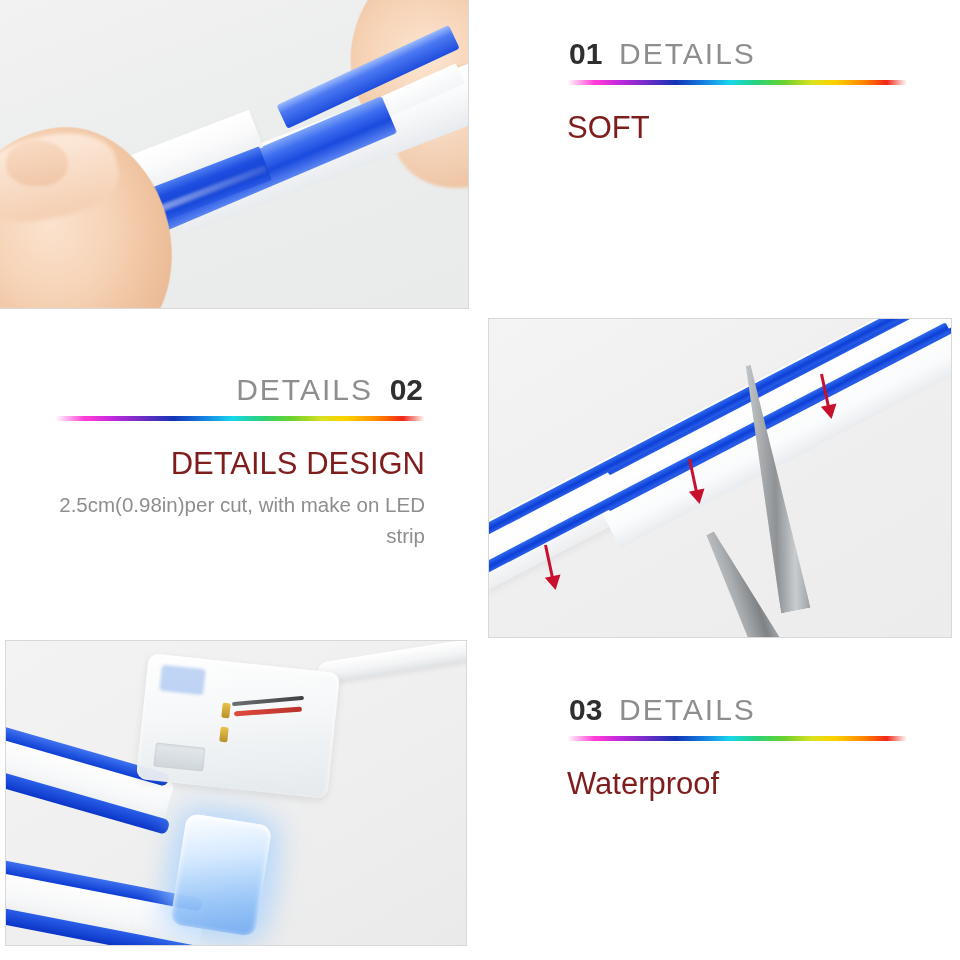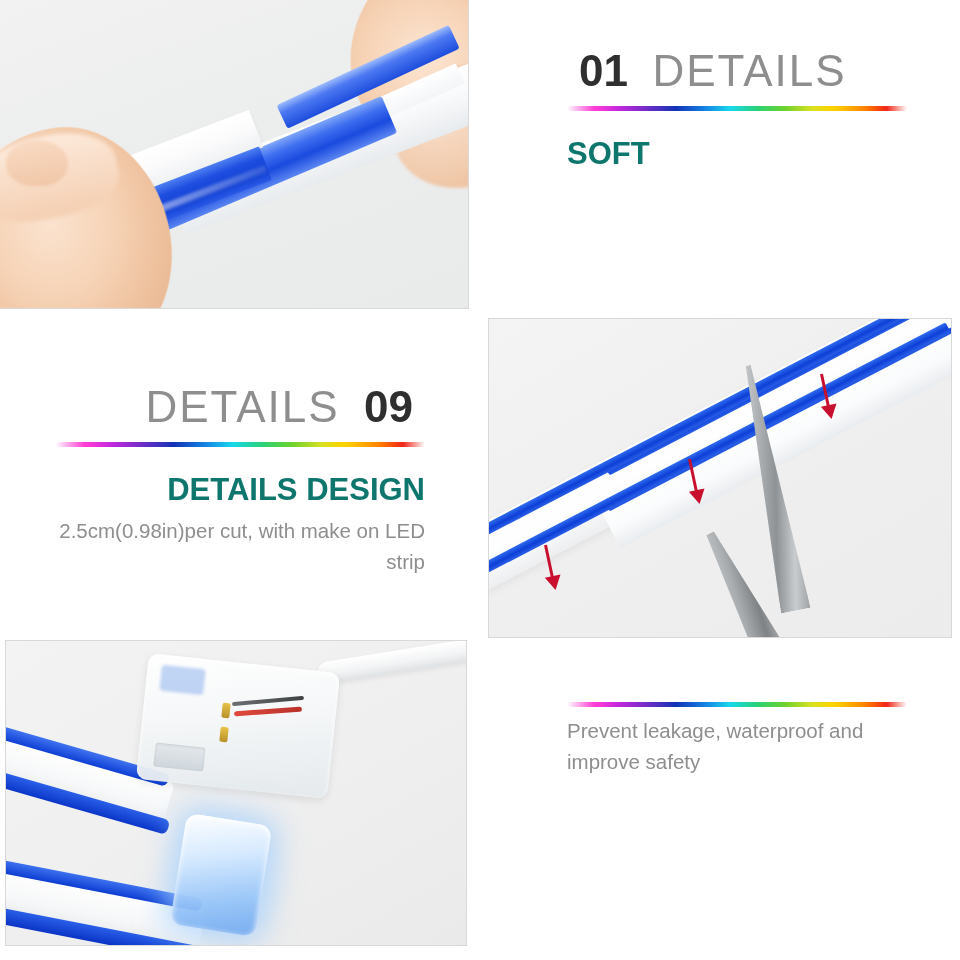--- a/index.html
+++ b/index.html
@@ -30,24 +30,24 @@
     box-sizing: border-box;
     overflow: hidden;
   }
 
   
   .text-block {
     position: absolute;
     box-sizing: border-box;
   }
   .detail-head {
-    font-size: 44px;
+    font-size: 30px;
     line-height: 1.05;
     white-space: nowrap;
-    margin: 12px;
+    margin: 2px;
   }
   .num {
     font-weight: bold;
     color: #2f2f2f;
     letter-spacing: 0px;
   }
   .word {
     font-weight: 300;
     color: #8e8e8e;
     letter-spacing: 2px;
@@ -68,22 +68,22 @@
         #6fd033 64%,
         #d8e02a 72%,
         #ffd000 79%,
         #ff8a00 87%,
         #e8281c 94%,
         rgba(255,255,255,0) 100%);
     filter: saturate(1.05);
   }
   .sub-title {
     font-size: 31px;
-    font-weight: bold;
-    color: #0f766e;
+    font-weight: normal;
+    color: #7f1d1d;
     margin: 26px 0 0 0;
     letter-spacing: 0px;
     line-height: 1.1;
   }
   .body-copy {
     font-size: 20.5px;
     color: #8e8e8e;
     line-height: 1.52;
     margin: 8px 0 0 0;
     font-weight: 400;
@@ -389,21 +389,21 @@
   <div class="text-block" id="text-01">
     <div class="detail-head">
       <span class="num">01</span><span>&nbsp;&nbsp;</span><span class="word">DETAILS</span>
     </div>
     <div class="rainbow"></div>
     <div class="sub-title">SOFT</div>
   </div>
 
   <div class="text-block align-right" id="text-02">
     <div class="detail-head">
-      <span class="word">DETAILS</span><span>&nbsp;&nbsp;</span><span class="num">09</span>
+      <span class="word">DETAILS</span><span>&nbsp;&nbsp;</span><span class="num">02</span>
     </div>
     <div class="rainbow"></div>
     <div class="sub-title">DETAILS DESIGN</div>
     <div class="body-copy">2.5cm(0.98in)per cut, with make on LED strip</div>
   </div>
 
   <div class="photo-panel" id="panel-cut">
     <div class="tube tube-white"></div>
     <div class="tube tube-white2"></div>
     <div class="tube blue-line bl4"></div>
@@ -429,17 +429,20 @@
     <div class="conn-body"></div>
     <div class="pin-a"></div>
     <div class="pin-b"></div>
     <div class="wire-dark"></div>
     <div class="wire-red"></div>
     <div class="cap-glow"></div>
     <div class="cap"></div>
   </div>
 
   <div class="text-block" id="text-03">
+    <div class="detail-head">
+      <span class="num">03</span><span>&nbsp;&nbsp;</span><span class="word">DETAILS</span>
+    </div>
     <div class="rainbow"></div>
-    <div class="body-copy">Prevent leakage, waterproof and improve safety</div>
+    <div class="sub-title">Waterproof</div>
   </div>
 
 </div>
 
 </body></html>

